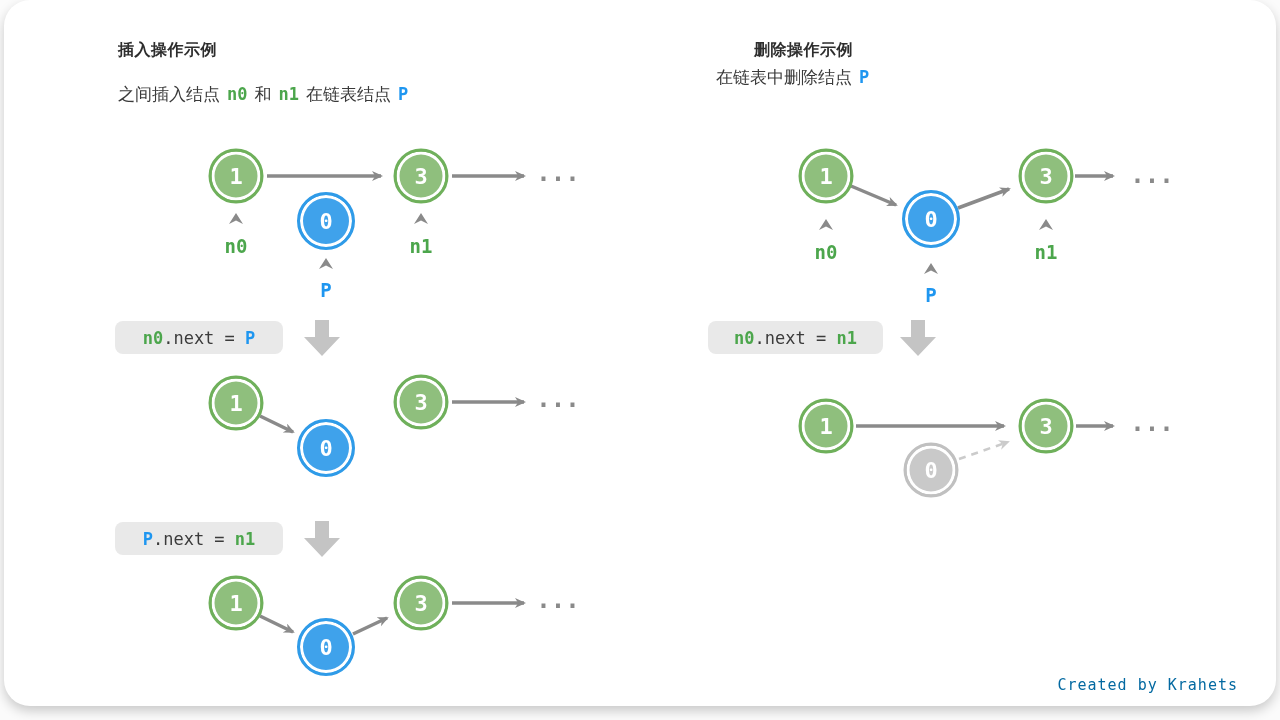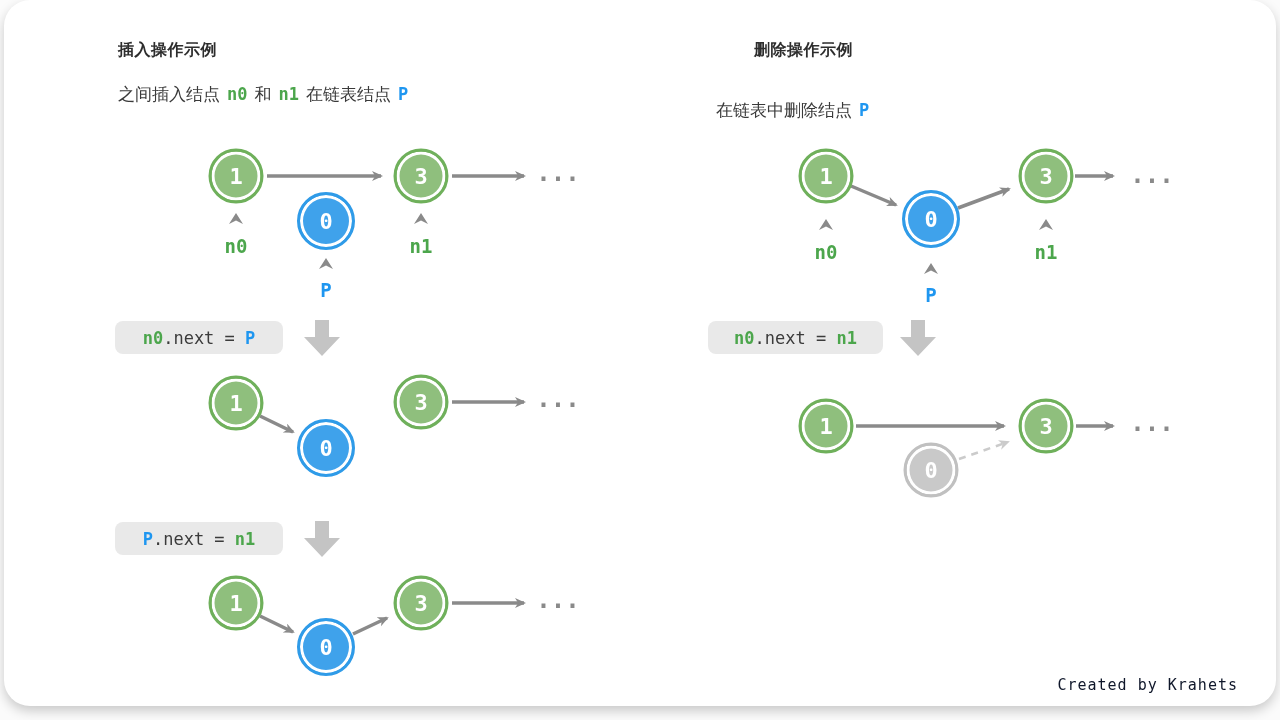--- a/index.html
+++ b/index.html
@@ -30,21 +30,21 @@
   .codebox{position:absolute;height:33px;background:#E9E9E9;border-radius:8px;
            display:flex;align-items:center;justify-content:center;box-sizing:border-box;
            font-family:"DejaVu Sans Mono","Liberation Mono",monospace;font-size:17px;
            color:#3b3b3b;white-space:pre;}
   .codebox .cv{font-weight:bold;}
   .dots{position:absolute;transform:translate(-50%,-70%);
         font-family:"DejaVu Sans Mono","Liberation Mono",monospace;
         font-weight:bold;font-size:24px;line-height:1;color:#8a8a8a;}
   .watermark{position:absolute;right:42px;top:676px;
              font-family:"DejaVu Sans Mono","Liberation Mono",monospace;
-             font-size:15px;color:#0f172a;letter-spacing:1px;}
+             font-size:15px;color:#0369a1;letter-spacing:1px;}
   svg.layer{position:absolute;left:0;top:0;pointer-events:none;}
 </style>
 </head>
 <body>
 
 <div id="stage">
   <div class="card"></div>
 
   <svg class="layer" width="1280" height="720">
     <defs>
@@ -111,21 +111,21 @@
   <div class="codebox" style="left:115px;top:522px;width:168px;">
     <span class="cv tok-b">P</span><span>.next = </span><span class="cv tok-g">n1</span>
   </div>
 
   <div class="node node-green" style="left:236px;top:603px;">1</div>
   <div class="node node-blue" style="left:326px;top:647px;">0</div>
   <div class="node node-green" style="left:421px;top:603px;">3</div>
   <div class="dots" style="left:558px;top:605px;">...</div>
 
   <div class="abs title" style="left:716px;top:40px;margin-left:38px;">删除操作示例</div>
-  <div class="abs subtitle" style="left:716px;top:99px;">
+  <div class="abs subtitle" style="left:716px;top:66px;">
     <span>在链表中删除结点</span><span class="tok tok-b">P</span>
   </div>
 
   <div class="node node-green" style="left:826px;top:176px;">1</div>
   <div class="node node-blue" style="left:931px;top:219px;">0</div>
   <div class="node node-green" style="left:1046px;top:176px;">3</div>
   <div class="dots" style="left:1152px;top:180px;">...</div>
   <div class="ptr ptr-g" style="left:826px;top:243px;">n0</div>
   <div class="ptr ptr-b" style="left:931px;top:286px;">P</div>
   <div class="ptr ptr-g" style="left:1046px;top:243px;">n1</div>

